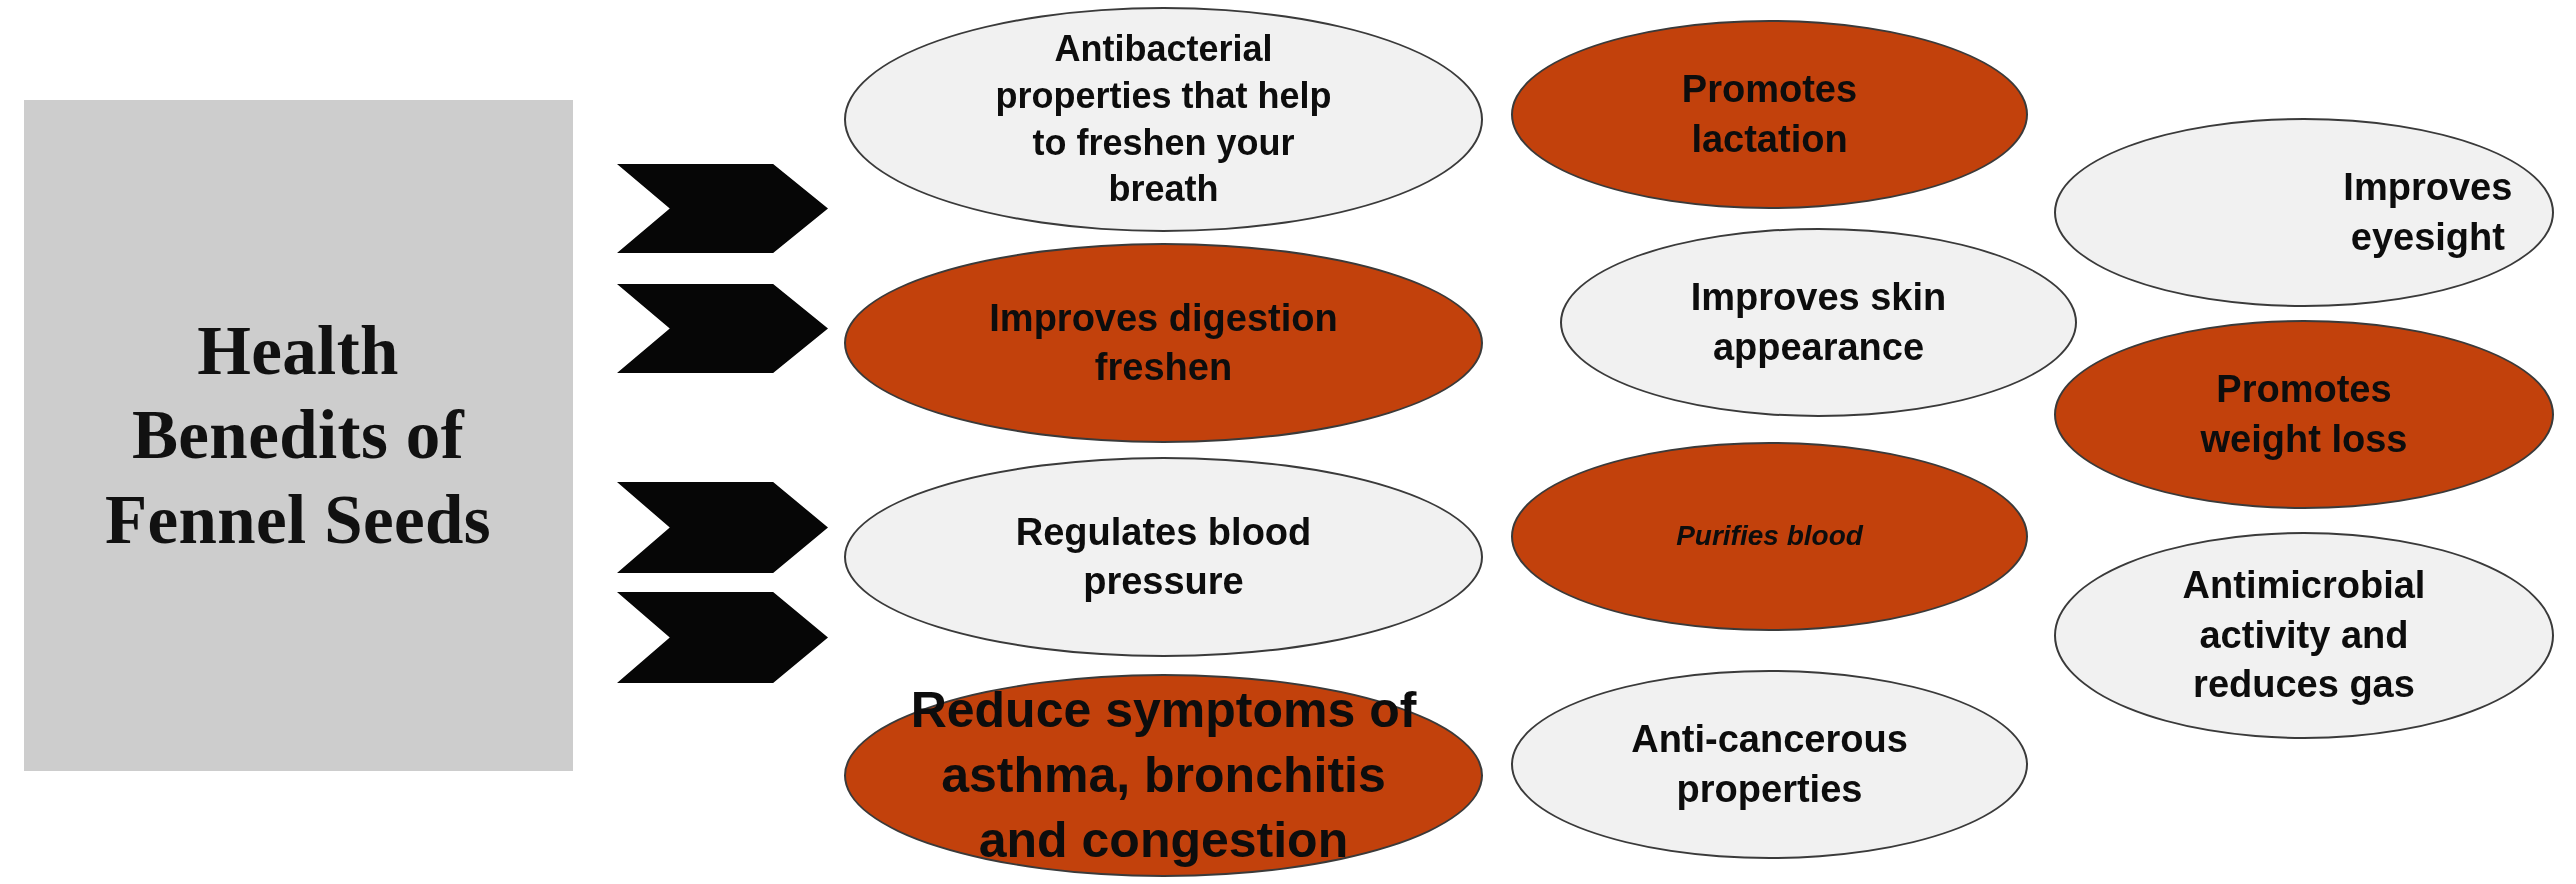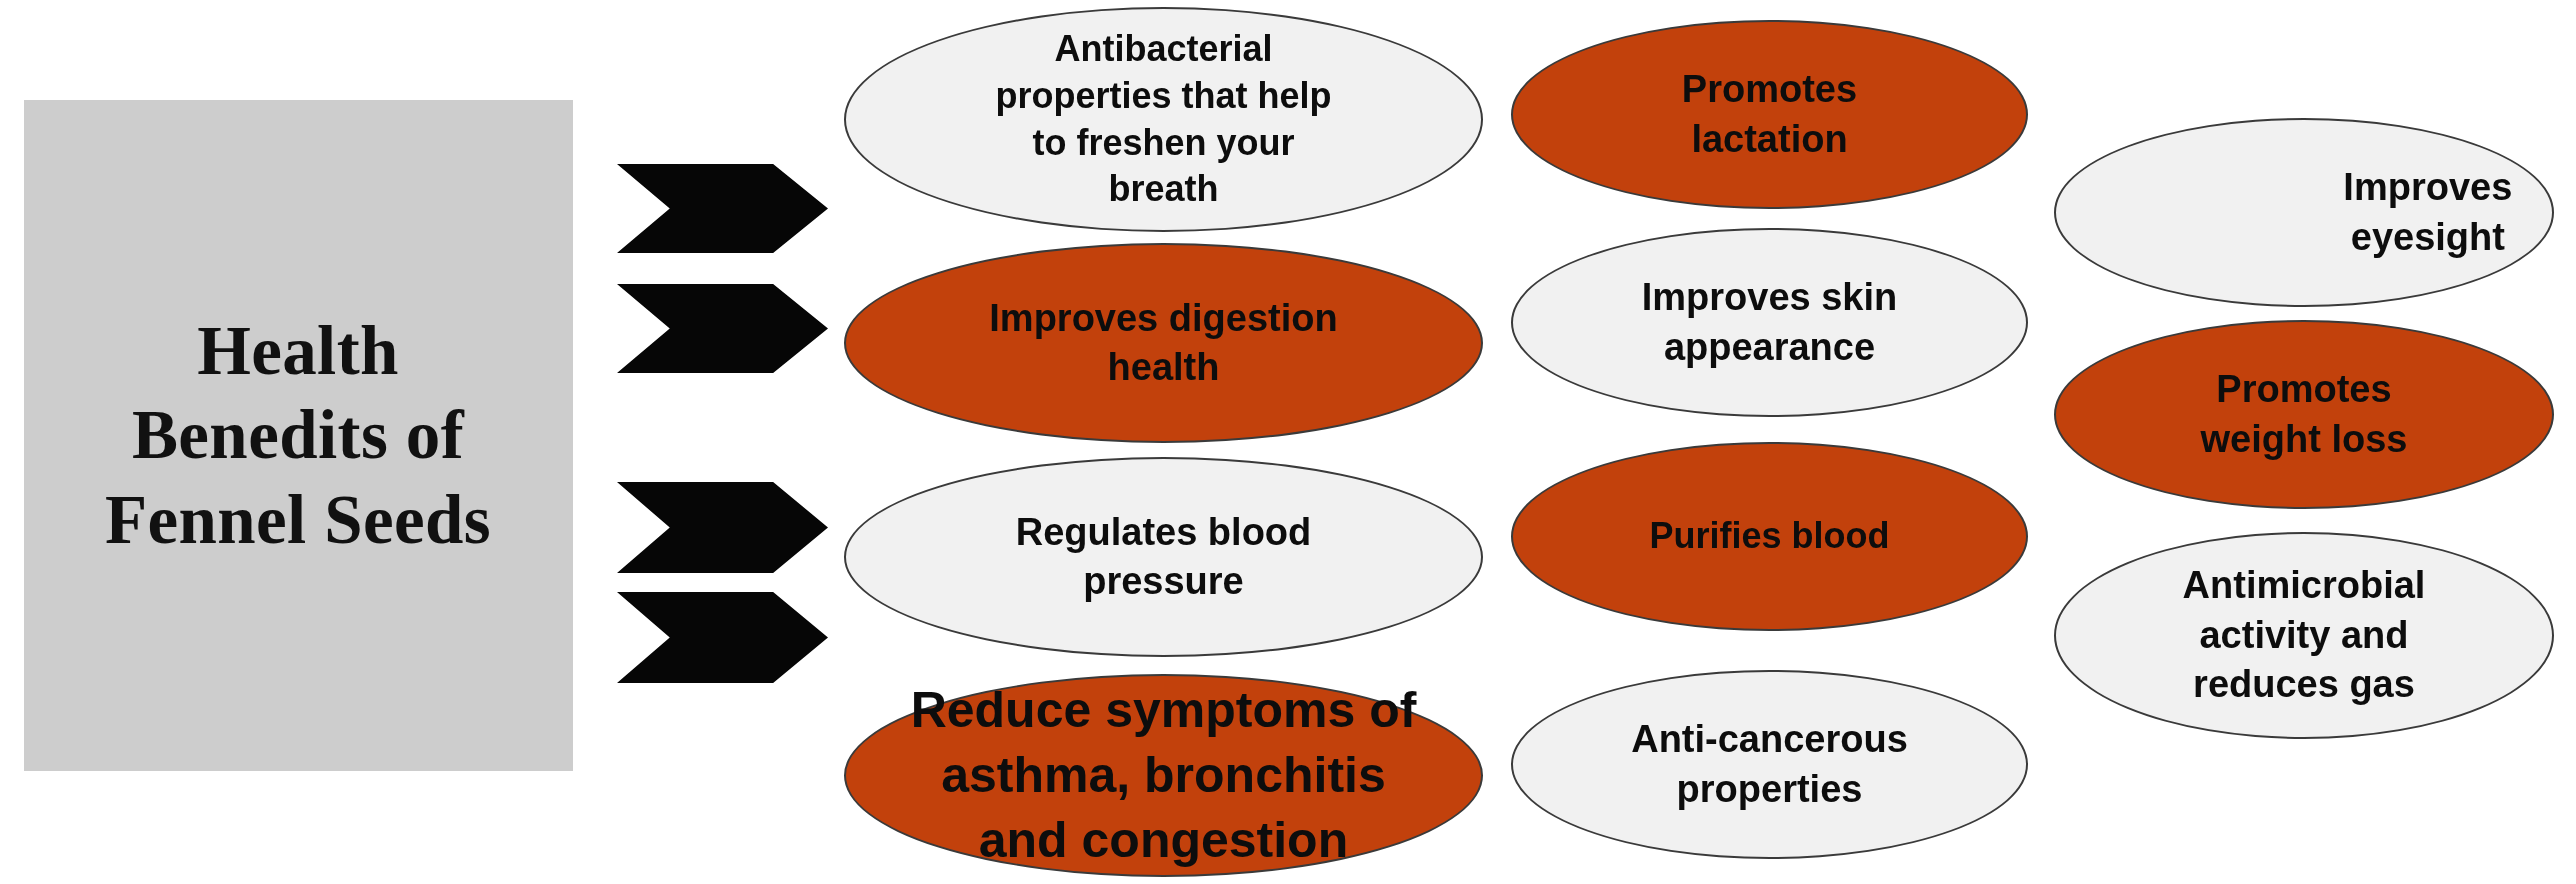--- a/index.html
+++ b/index.html
@@ -90,41 +90,41 @@
       <div class="arrow" style="left: 617px; top: 482px; width: 211px; height: 91px;"></div>
       <div class="arrow" style="left: 617px; top: 592px; width: 211px; height: 91px;"></div>
       <div class="ellipse light" style="left: 844px; top: 7.1px; width: 639px; height: 225px;">
         <div class="ellipse-label" style="font-size: 36px;">Antibacterial
 properties that help
 to freshen your
 breath</div>
       </div>
       <div class="ellipse peach" style="left: 844px; top: 243px; width: 639px; height: 200px;">
         <div class="ellipse-label" style="font-size: 38px;">Improves digestion
-health</div>
+freshen</div>
       </div>
       <div class="ellipse light" style="left: 844px; top: 457px; width: 639px; height: 200px;">
         <div class="ellipse-label" style="font-size: 38px;">Regulates blood
 pressure</div>
       </div>
       <div class="ellipse peach" style="left: 844px; top: 674px; width: 639px; height: 203px;">
         <div class="ellipse-label" style="font-size: 50px;">Reduce symptoms of
 asthma, bronchitis
 and congestion</div>
       </div>
       <div class="ellipse peach" style="left: 1511px; top: 20px; width: 517px; height: 189px;">
         <div class="ellipse-label" style="font-size: 38px;">Promotes
 lactation</div>
       </div>
-      <div class="ellipse light" style="left: 1511px; top: 228px; width: 517px; height: 189px;">
+      <div class="ellipse light" style="left: 1560px; top: 228px; width: 517px; height: 189px;">
         <div class="ellipse-label" style="font-size: 38px;">Improves skin
 appearance</div>
       </div>
       <div class="ellipse peach" style="left: 1511px; top: 442px; width: 517px; height: 189px;">
-        <div class="ellipse-label" style="font-size: 36px;">Purifies blood</div>
+        <div class="ellipse-label" style="font-size: 28px; font-style: italic;">Purifies blood</div>
       </div>
       <div class="ellipse light" style="left: 1511px; top: 670px; width: 517px; height: 189px;">
         <div class="ellipse-label" style="font-size: 38px;">Anti-cancerous
 properties</div>
       </div>
       <div class="ellipse light" style="left: 2054px; top: 118px; width: 500px; height: 189px; justify-content: flex-end;">
         <div class="ellipse-label" style="font-size: 38px;">Improves
 eyesight</div>
       </div>
       <div class="ellipse peach" style="left: 2054px; top: 320px; width: 500px; height: 189px;">

